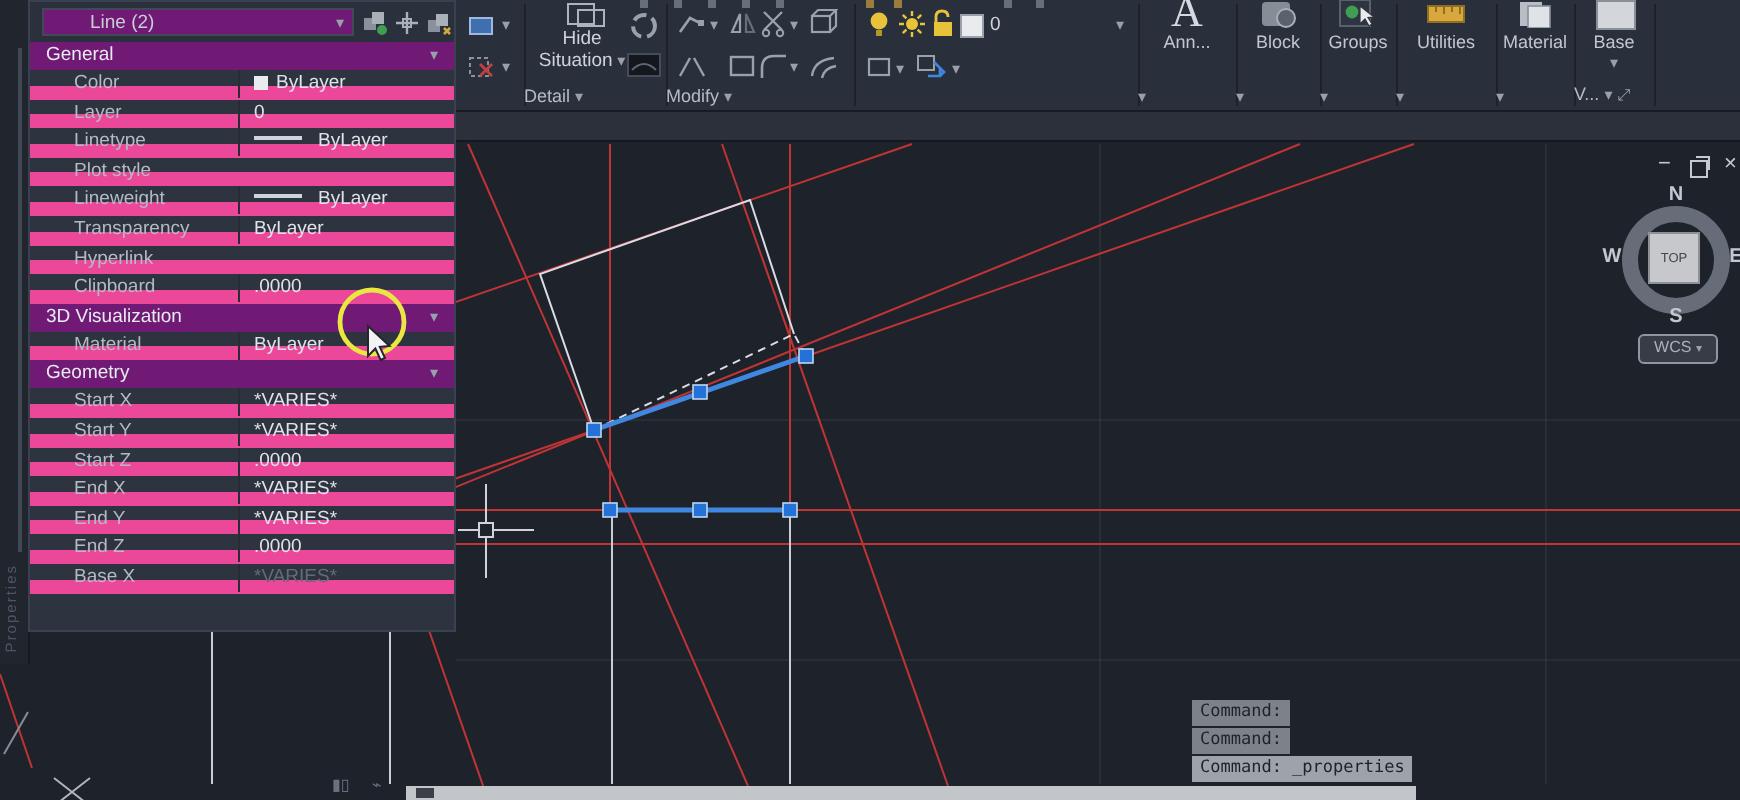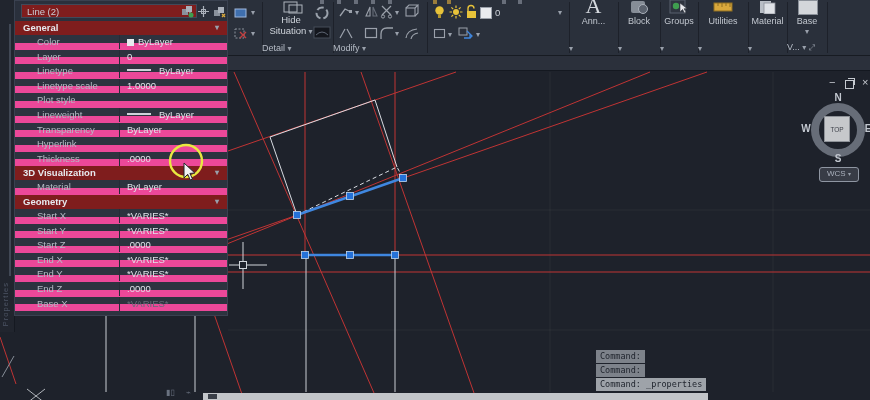--- a/index.html
+++ b/index.html
@@ -16,25 +16,25 @@
   .icon-svg{position:absolute;}
   .topfrag{position:absolute;top:0;width:4px;height:4px;opacity:.65;}
   
   #pal-strip{position:absolute;left:0;top:0;width:14px;height:332px;background:#21252e;border-right:1px solid #151921;}
   #pal-scroll{position:absolute;left:9px;top:24px;width:2px;height:252px;background:#414855;}
   #pal-title-v{position:absolute;left:1px;bottom:6px;writing-mode:vertical-rl;transform:rotate(180deg);
                font-size:7.5px;color:#4d5565;letter-spacing:1px;}
   #palette{position:absolute;left:14px;top:0;width:214px;height:316px;background:#2d333f;
            border:1px solid #3a4150;box-sizing:border-box;}
   #pal-header{position:absolute;left:0;top:0;width:100%;height:20px;background:#2a303c;}
-  #pal-select{position:absolute;left:6px;top:3px;width:176px;height:14px;background:#7f1d1d;border:1px solid #414959;
-              color:#c9cdd5;font-size:9.5px;line-height:14px;padding-left:5px;box-sizing:border-box;}
+  #pal-select{position:absolute;left:6px;top:3px;width:156px;height:14px;background:#701a75;border:1px solid #414959;
+              color:#c9cdd5;font-size:9.5px;line-height:14px;padding-left:23px;box-sizing:border-box;}
   #pal-select .car{position:absolute;right:4px;top:0;}
   .pal-hicon{position:absolute;top:4px;width:13px;height:13px;}
-  .psection{height:14px;background:#7f1d1d;color:#e7eaef;font-size:9.5px;font-weight:bold;
+  .psection{height:14px;background:#701a75;color:#e7eaef;font-size:9.5px;font-weight:normal;
             line-height:14px;padding-left:8px;position:relative;}
   .psection .car{position:absolute;right:8px;top:0;line-height:14px;}
   .prow{height:14.6px;position:relative;border-bottom:7px solid #ec4899;box-sizing:border-box;}
   .pname{position:absolute;left:22px;top:0;font-size:9.5px;color:#b4bac4;line-height:14px;}
   .pval{position:absolute;left:104px;right:2px;top:0;font-size:9.5px;color:#dfe2e8;line-height:14px;
         border-left:1px solid #272c37;padding-left:7px;}
   .muted .pval,.muted .pname.mval{color:#646c78;}
   .muted .pval{color:#646c78;}
   .swatch{display:inline-block;width:7px;height:7px;background:#e9ebef;margin-right:4px;vertical-align:-1px;}
   .lineglyph{display:inline-block;width:24px;height:2px;background:#cfd3da;vertical-align:3px;margin-right:8px;}
@@ -307,41 +307,37 @@
           <span class="pval"><span class="swatch" style="background: rgb(233, 235, 239);"></span>ByLayer</span>
         </div>
         <div class="prow">
           <span class="pname">Layer</span>
           <span class="pval">0</span>
         </div>
         <div class="prow">
           <span class="pname">Linetype</span>
           <span class="pval"><span class="lineglyph"></span>ByLayer</span>
         </div>
-        <div class="prow">
-          <span class="pname">Linetype scale</span>
-          <span class="pval">1.0000</span>
-        </div>
         <div class="prow muted">
           <span class="pname">Plot style</span>
         </div>
         <div class="prow">
           <span class="pname">Lineweight</span>
           <span class="pval"><span class="lineglyph"></span>ByLayer</span>
         </div>
         <div class="prow">
           <span class="pname">Transparency</span>
           <span class="pval">ByLayer</span>
         </div>
         <div class="prow">
           <span class="pname">Hyperlink</span>
           <span class="pval"></span>
         </div>
         <div class="prow">
-          <span class="pname">Thickness</span>
+          <span class="pname">Clipboard</span>
           <span class="pval">.0000</span>
         </div>
         <div class="psection"><span>3D Visualization</span><span class="car">▾</span></div>
         <div class="prow">
           <span class="pname">Material</span>
           <span class="pval">ByLayer</span>
         </div>
         <div class="psection"><span>Geometry</span><span class="car">▾</span></div>
         <div class="prow">
           <span class="pname">Start X</span>

